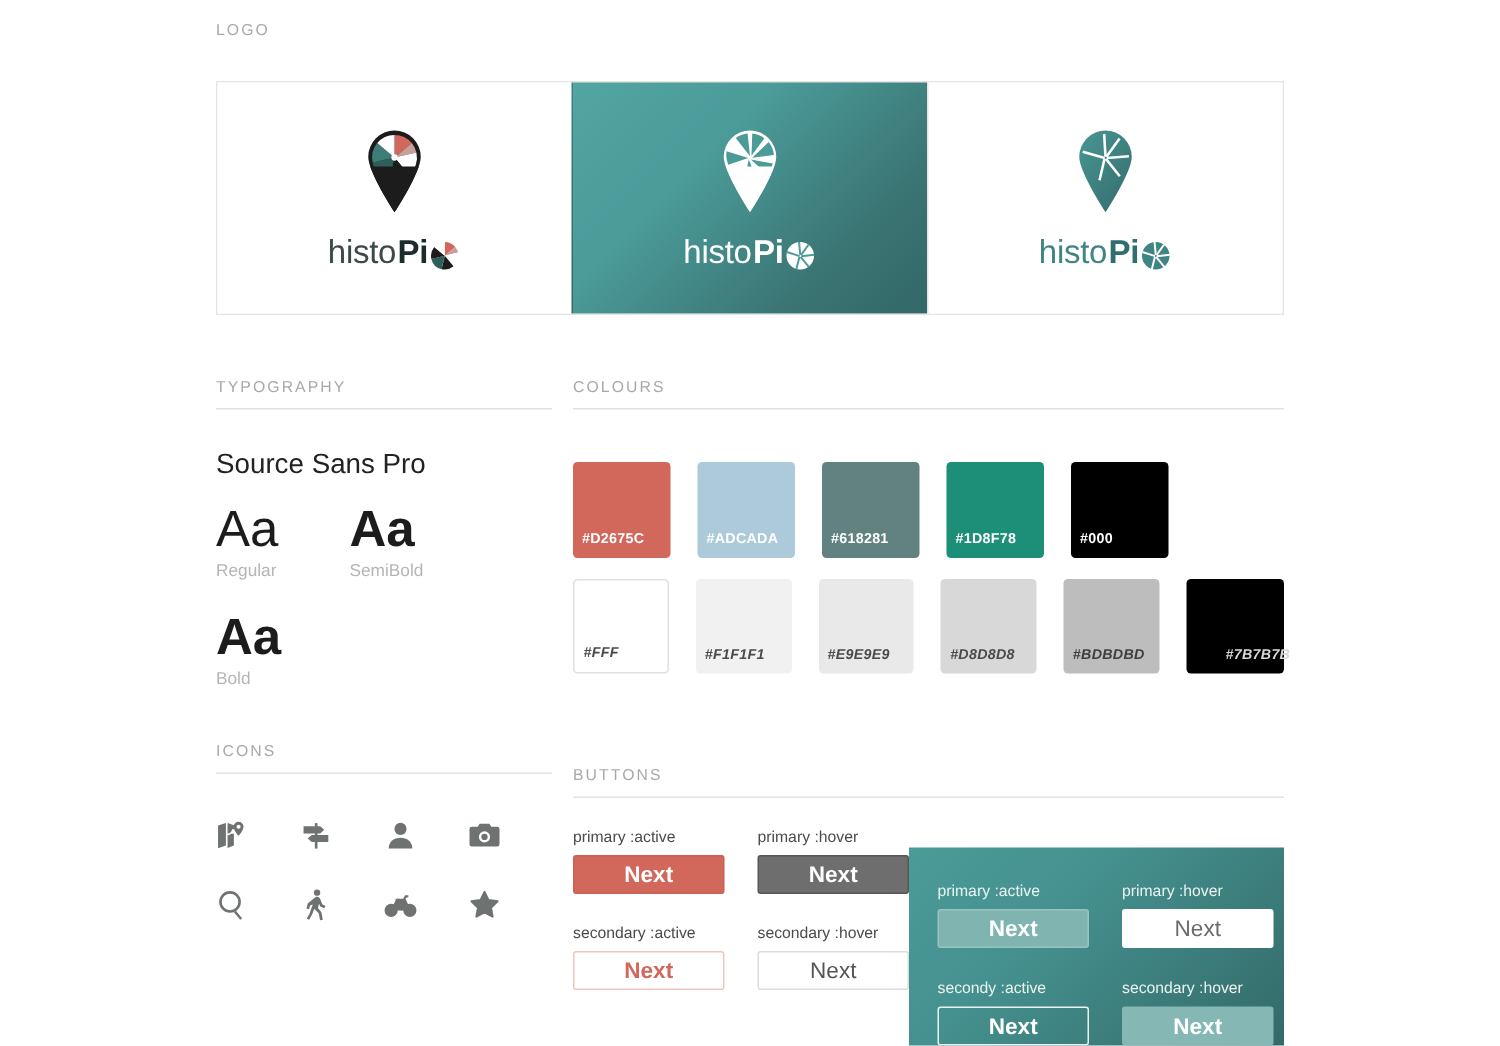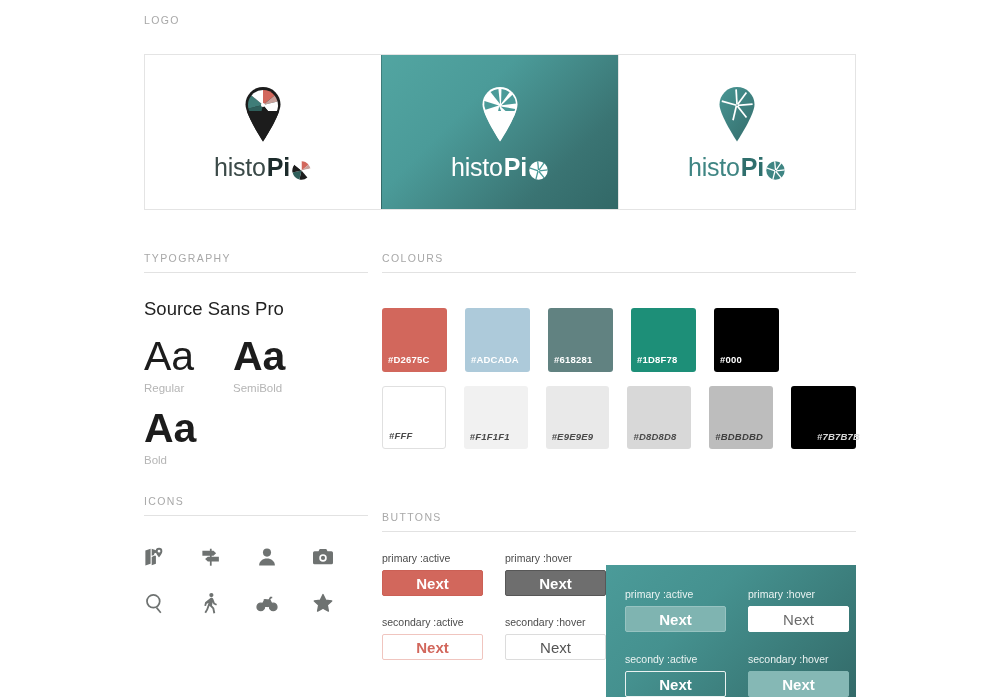--- a/index.html
+++ b/index.html
@@ -55,21 +55,21 @@
   .logo-cell.teal {
     background: linear-gradient(135deg, #52a5a1 0%, #4b9b99 35%, #3a7473 75%, #326867 100%);
     border-left-color: transparent;
   }
   .logo-cell.teal + .logo-cell { border-left-color: #e4e4e4; }
   .logo-mark { width: 46px; height: 58px; display: block; }
   .logo-word {
     margin-top: 13px;
     display: flex;
     align-items: center;
-    font-size: 25px;
+    font-size: 22px;
     letter-spacing: -0.2px;
     line-height: 1;
   }
   .w-histo { font-weight: 400; }
   .w-pi { font-weight: 700; margin-left: 1px; }
   .word-ap { width: 21px; height: 21px; margin-left: 1px; margin-top: 5px; display:block; }
   .dark .w-histo { color: #3b4a48; }
   .dark .w-pi { color: #1c2b2b; }
   .white .w-histo, .white .w-pi { color: #ffffff; }
   .tealtxt .w-histo { color: #3f8583; }
@@ -78,21 +78,21 @@
   
   #typography-section { position: absolute; left: 144px; top: 252px; width: 224px; }
   .font-name {
     margin-top: 25px;
     font-size: 18.5px;
     color: #222;
     font-weight: 400;
   }
   .type-grid { margin-top: 16px; position: relative; height: 135px; }
   .type-item { position: absolute; }
-  .type-aa { font-size: 41px; line-height: 1; color: #1c1c1c; }
+  .type-aa { font-size: 34px; line-height: 1; color: #1c1c1c; }
   .type-aa.reg { font-weight: 400; }
   .type-aa.semi { font-weight: 600; }
   .type-aa.bold { font-weight: 700; }
   .type-cap {
     font-size: 11.5px;
     color: #b5b5b5;
     margin-top: 5px;
     font-weight: 400;
   }
   #type-regular { left: 0px; top: 0px; }

